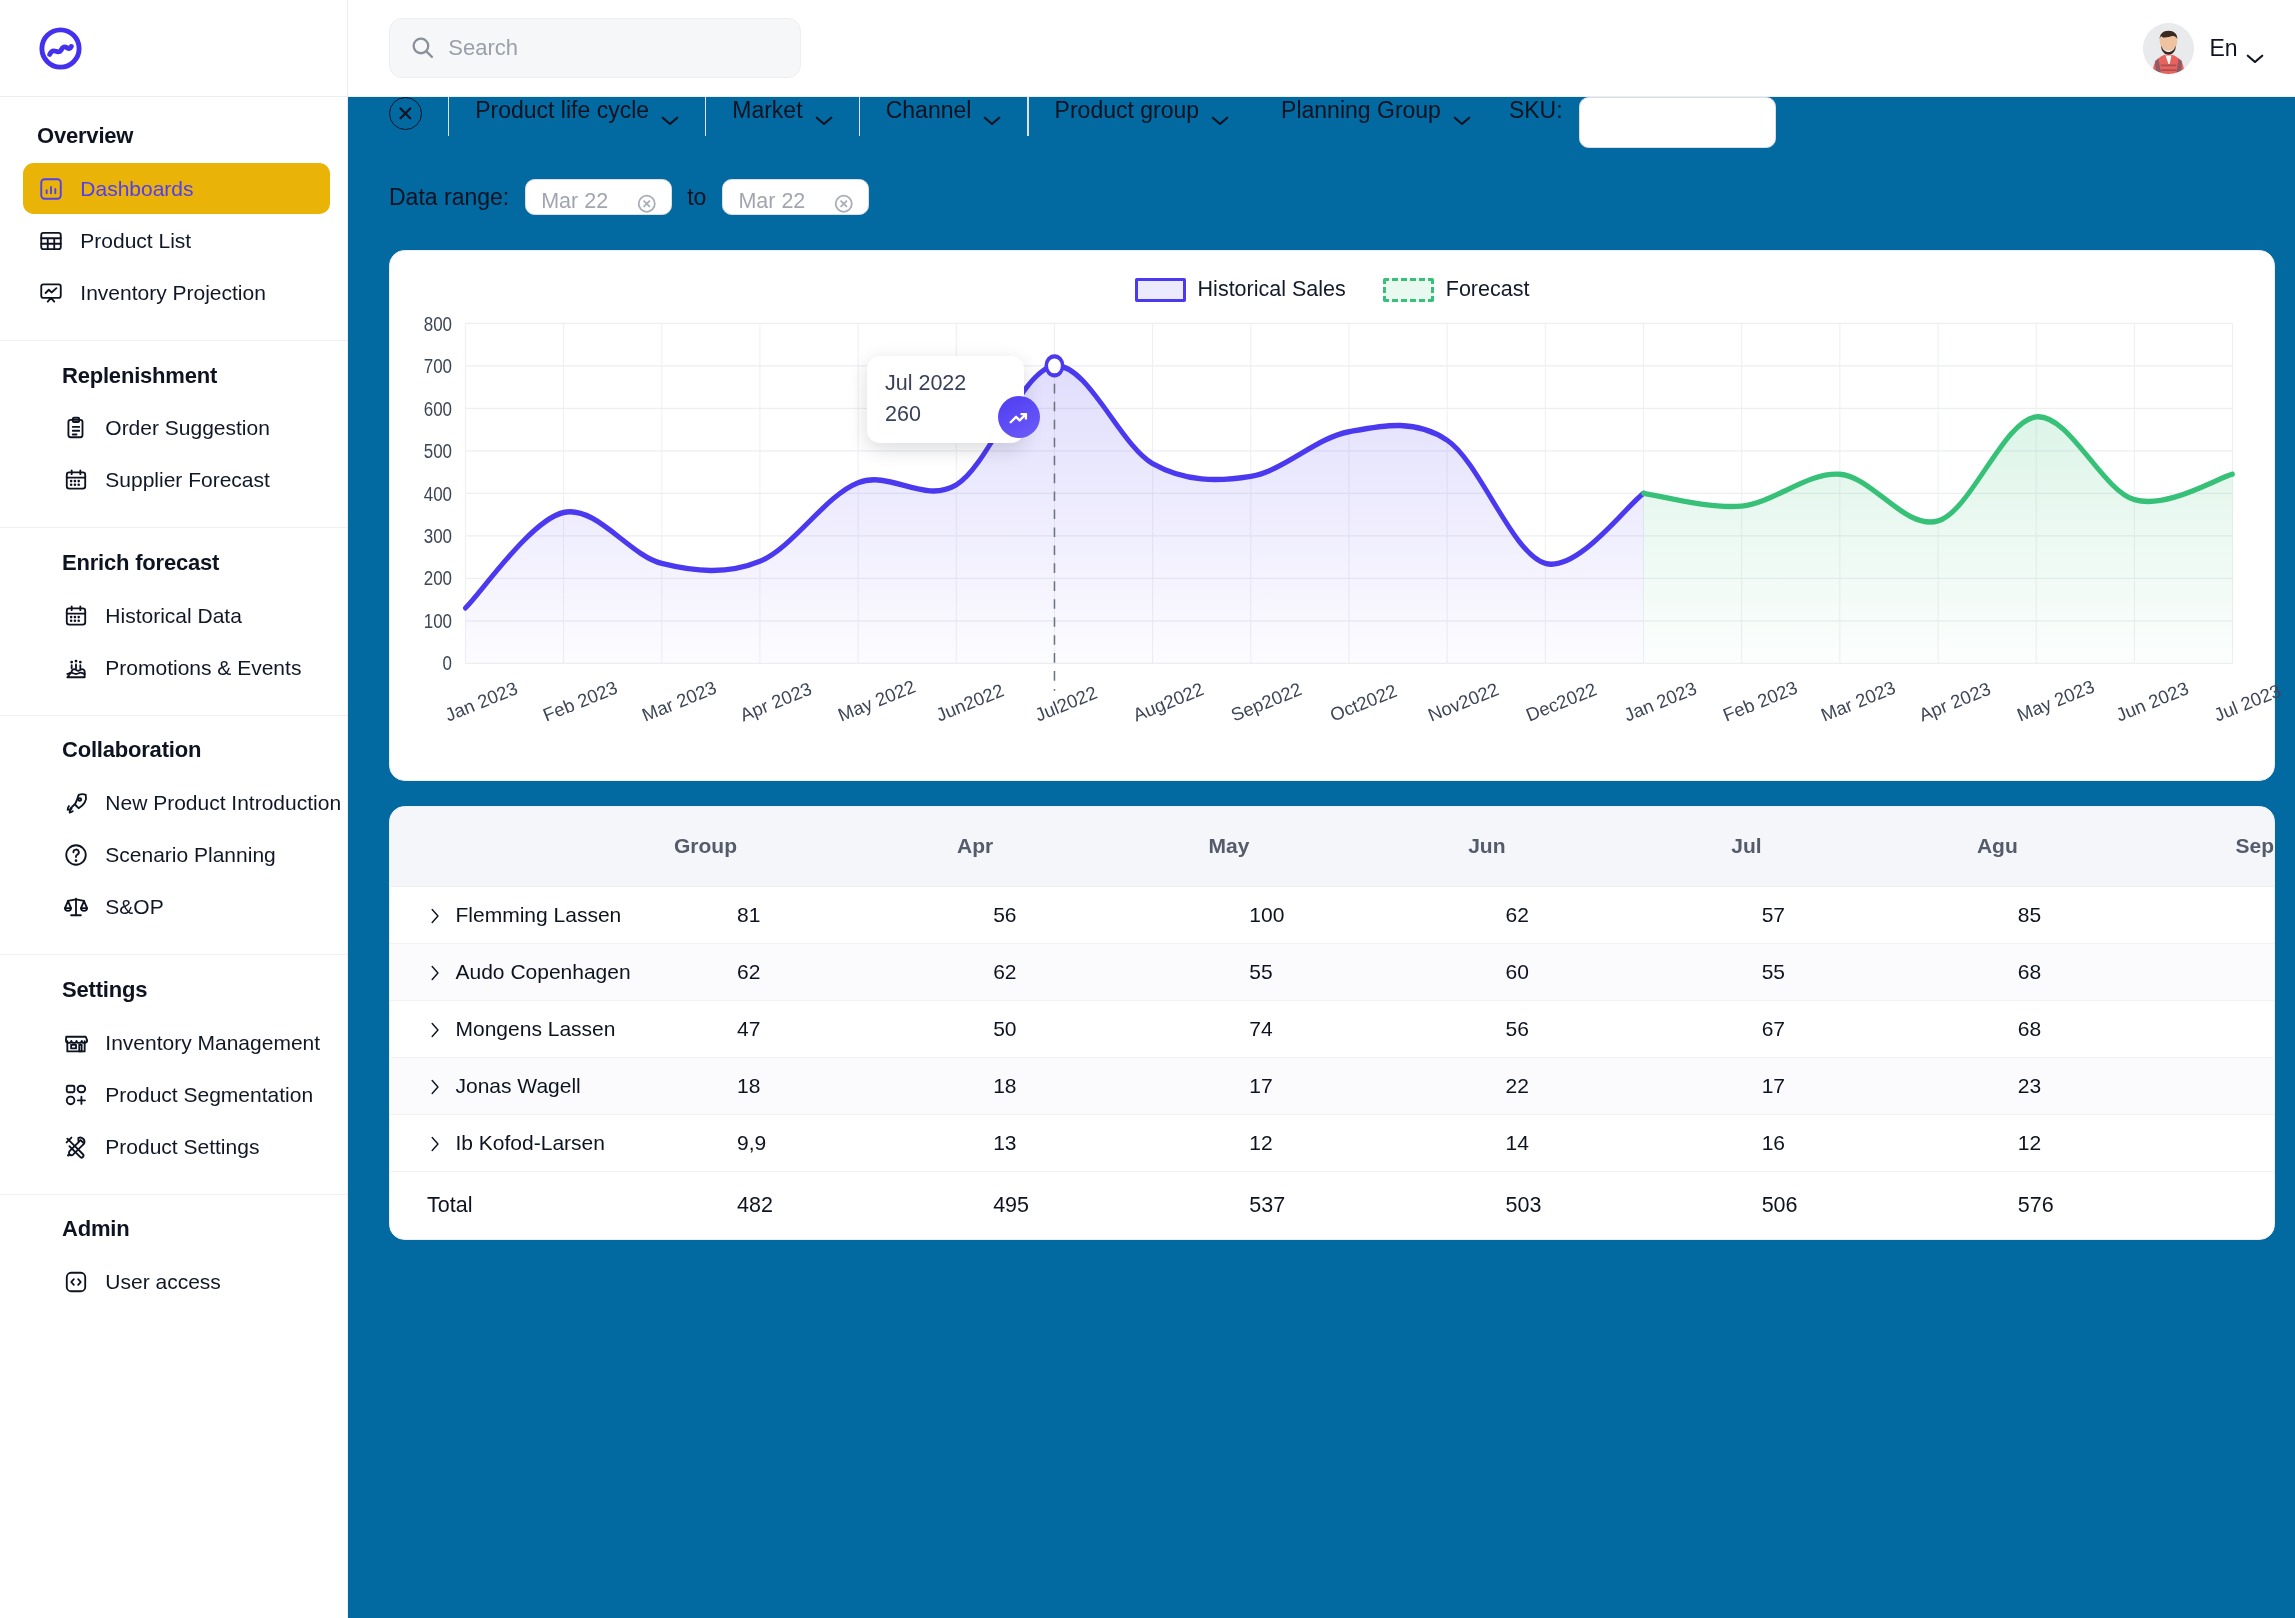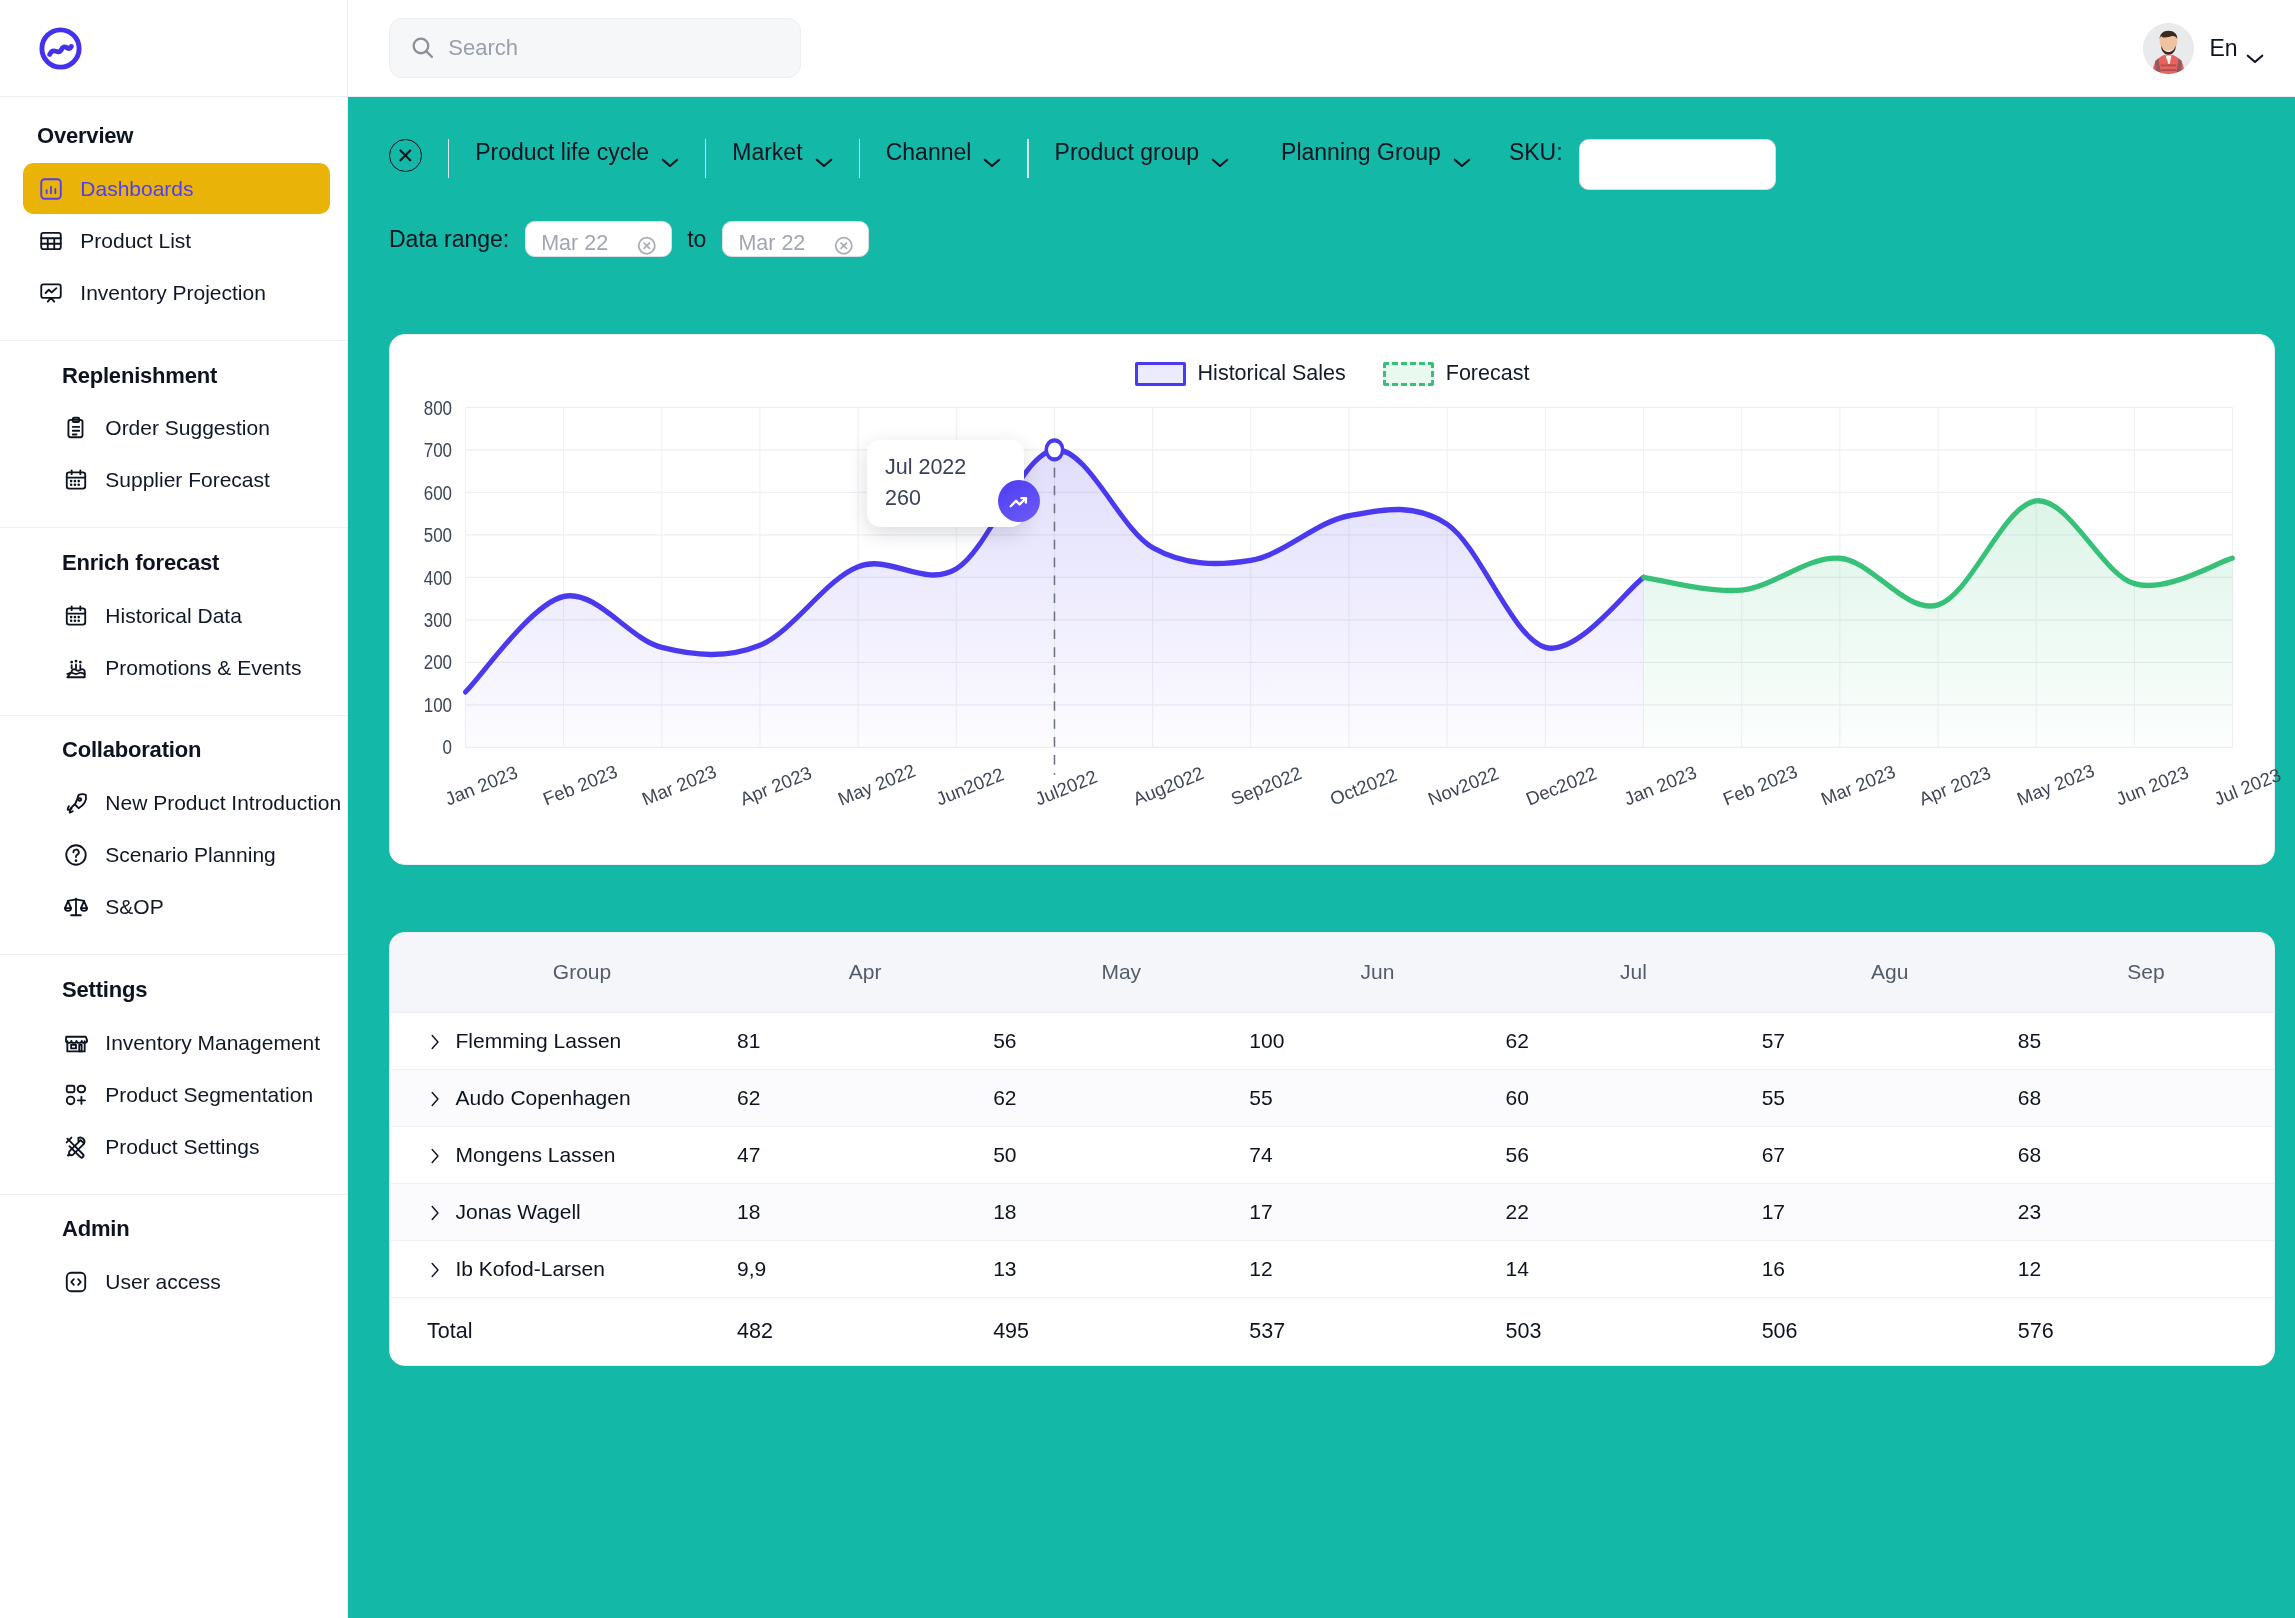--- a/index.html
+++ b/index.html
@@ -39,21 +39,21 @@
     padding-left: 14.3px; border-radius: 10.8px;
     color: #101726; font-size: 21px;
     cursor: pointer; white-space: nowrap;
   }
   .nav-item.active { background: #eab308; color: #4f3ef5; }
   .nav-item.active .nav-ico svg { stroke: #4f3ef5; }
   .nav-ico { width: 27.5px; height: 27.5px; flex: 0 0 27.5px; display: flex; align-items: center; justify-content: center; }
   .nav-ico svg { width: 26px; height: 26px; stroke: #0d1321; fill: none; stroke-width: 1.7; stroke-linecap: round; stroke-linejoin: round; }
 
   
-  .main { flex: 1; display: flex; flex-direction: column; background: #14b8a6; min-width: 0; gap: 42px; }
+  .main { flex: 1; display: flex; flex-direction: column; background: #0369a1; min-width: 0; }
   .topbar {
     height: 97px; min-height: 97px; background: #ffffff;
     border-bottom: 1.2px solid #ecedf2;
     display: flex; align-items: center; justify-content: space-between;
     padding: 0 31px 0 41px;
   }
   .search-box {
     width: 412px; height: 60px; background: #f6f7f9;
     border: 1.2px solid #eceef1; border-radius: 13px;
     display: flex; align-items: center; gap: 13px; padding: 0 20.3px;
@@ -139,21 +139,21 @@
     position: absolute; right: -15.5px; bottom: 4.8px; width: 42px; height: 42px;
     border-radius: 50%; background: linear-gradient(150deg,#4e3cf2,#6d5cf8);
     display: flex; align-items: center; justify-content: center;
   }
   .tt-badge svg { width: 21.5px; height: 21.5px; stroke: #ffffff; fill: none; stroke-width: 2.6; stroke-linecap: round; stroke-linejoin: round; }
 
   
   .table-card { margin-top: 25px; overflow: hidden; }
   table { width: 100%; border-collapse: collapse; table-layout: fixed; }
   thead th {
-    background: #f5f6fa; text-align: center; font-weight: 400;
+    background: #f5f6fa; text-align: right; font-weight: 700;
     font-size: 21px; color: #545b6b; height: 80px;
     padding: 0 0 0 0; border-bottom: 1.2px solid #eceef3;
   }
   thead th:first-child { padding-left: 37px; border-top-left-radius: 14.3px; }
   thead th:last-child { border-top-right-radius: 14.3px; }
   tbody td {
     font-size: 21px; color: #0d1321; height: 57px;
     border-bottom: 1.2px solid #f0f1f5;
   }
   tbody td:first-child { padding-left: 37px; }

